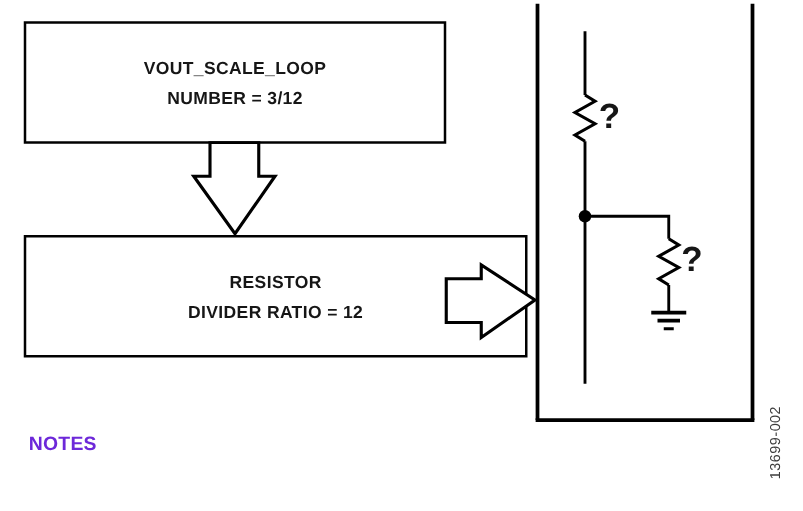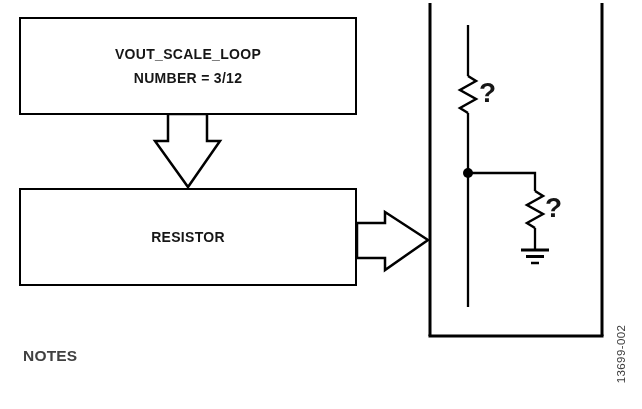--- a/index.html
+++ b/index.html
@@ -27,41 +27,41 @@
   .flowbox .bline {
     font-weight: bold;
     font-size: 14px;
     line-height: 24px;
     color: #161616;
     letter-spacing: 0.3px;
     white-space: nowrap;
     text-align: right;
   }
   #vout-box   { left: 19px; top: 17px;  width: 338px; height: 98px; }
-  #divider-box{ left: 19px; top: 188px; width: 338px; height: 98px; }
+  #divider-box{ left: 19px; top: 188px; width: 403px; height: 98px; }
 
   .arrow-svg, .circuit-svg { position: absolute; }
 
   .qmark {
     position: absolute;
     font-weight: bold;
     font-size: 28px;
     line-height: 28px;
     color: #161616;
   }
   #qmark-top    { left: 479px; top: 79px;  }
   #qmark-bottom { left: 545px; top: 194px; }
 
   #notes {
     position: absolute;
     left: 23px; top: 345px;
     font-weight: bold;
     font-size: 15.5px;
     line-height: 21px;
-    color: #404040;
+    color: #6d28d9;
     letter-spacing: 0.2px;
     white-space: nowrap;
   }
   #figure-number {
     position: absolute;
     left: 621px; top: 354px;
     width: 0; height: 0;
     display: flex;
     align-items: center;
     justify-content: center;
@@ -84,20 +84,21 @@
     <div class="bline">VOUT_SCALE_LOOP</div>
     <div class="bline">NUMBER = 3/12</div>
   </div>
 
   <svg class="arrow-svg" style="left:148px; top:113px;" width="80" height="78" viewBox="0 0 80 78">
     <polygon points="20,1 20,28 7,28 40,74 72,28 59,28 59,1" fill="#ffffff" stroke="#000000" stroke-width="2.5" stroke-linejoin="miter"></polygon>
   </svg>
 
   <div class="flowbox" id="divider-box">
     <div class="bline">RESISTOR</div>
+    <div class="bline">DIVIDER RATIO = 12</div>
   </div>
 
   <svg class="arrow-svg" style="left:355px; top:205px;" width="78" height="70" viewBox="0 0 78 70">
     <polygon points="2,18 30,18 30,7 73,35 30,65 30,53 2,53" fill="#ffffff" stroke="#000000" stroke-width="2.5" stroke-linejoin="miter"></polygon>
   </svg>
 
   <svg class="circuit-svg" style="left:418px; top:0px;" width="224" height="345" viewBox="0 0 224 345">
     <g stroke="#000000" fill="none" stroke-linecap="butt">
 
       <g stroke-width="3">

